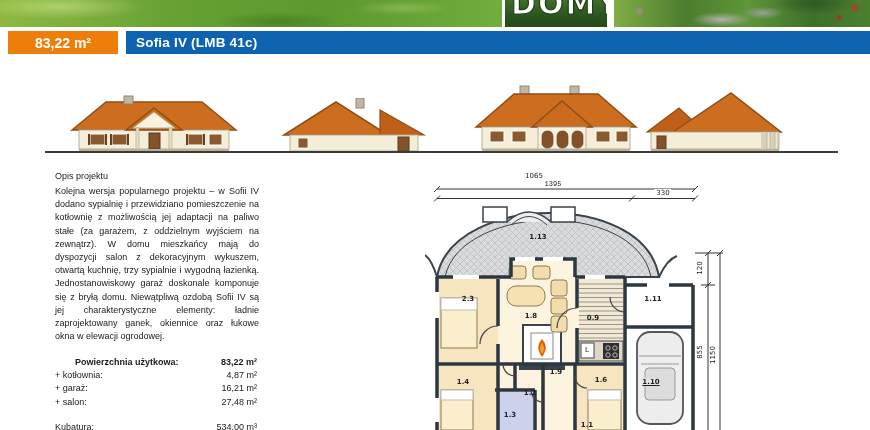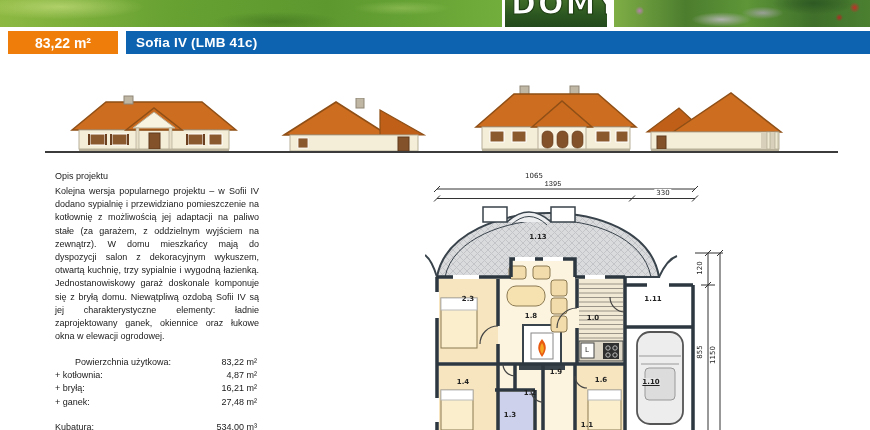--- a/index.html
+++ b/index.html
@@ -40,21 +40,21 @@
 
   
   .elev{position:absolute;}
   #ground-line{left:45px;top:151px;width:793px;height:2px;background:#3b3b3b;}
 
   
   #desc-heading{left:55px;top:171px;width:204px;font-size:9px;font-weight:normal;}
   #desc-body{left:55px;top:185px;width:204px;font-size:9px;line-height:13.2px;text-align:justify;}
   #area-table{left:55px;top:358px;width:202px;font-size:9px;}
   .arow{display:flex;justify-content:space-between;margin-bottom:3.6px;line-height:9.6px;}
-  .arow.bold{font-weight:normal;padding-left:20px;}
+  .arow.bold{font-weight:bold;padding-left:20px;}
   #kubatura-row{left:55px;top:422px;width:202px;font-size:9px;display:flex;
     justify-content:space-between;line-height:10px;}
 
   
   .room{position:absolute;font-family:"DejaVu Sans",sans-serif;font-size:7px;font-weight:bold;
     color:#222;transform:translate(-50%,-50%);white-space:nowrap;}
   .dim{position:absolute;font-family:"DejaVu Sans",sans-serif;font-size:7px;color:#222;
     background:#fff;padding:0 2px;transform:translate(-50%,-50%);white-space:nowrap;}
   .dim.vert{transform:translate(-50%,-50%) rotate(-90deg);}
 </style>
@@ -150,25 +150,25 @@
   <div id="area-table" class="abs">
     <div class="arow bold">
       <span>Powierzchnia użytkowa:</span>
       <span>83,22 m²</span>
     </div>
     <div class="arow">
       <span>+ kotłownia:</span>
       <span>4,87 m²</span>
     </div>
     <div class="arow">
-      <span>+ bryłą:</span>
+      <span>+ garaż:</span>
       <span>16,21 m²</span>
     </div>
     <div class="arow">
-      <span>+ ganek:</span>
+      <span>+ salon:</span>
       <span>27,48 m²</span>
     </div>
   </div>
   <div id="kubatura-row" class="abs">
     <span>Kubatura:</span>
     <span>534,00 m³</span>
   </div>
 
   <svg class="abs" style="left:425px;top:180px;" width="300" height="250" viewBox="0 0 300 250">
     <defs>
@@ -269,21 +269,21 @@
   <span class="dim" style="left:553px;top:184px;font-family:Liberation Mono, monospace;">1395</span>
   <span class="dim" style="left:534px;top:176px;">1065</span>
   <span class="dim" style="left:663px;top:193px;">330</span>
   <span class="dim vert" style="left:700px;top:268px;">120</span>
   <span class="dim vert" style="left:700px;top:352px;">855</span>
   <span class="dim vert" style="left:713px;top:355px;">1150</span>
 
   <span class="room" style="left:538px;top:237px;">1.13</span>
   <span class="room" style="left:468px;top:299px;">2.3</span>
   <span class="room" style="left:531px;top:316px;">1.8</span>
-  <span class="room" style="left:593px;top:318px;">1.0</span>
+  <span class="room" style="left:593px;top:318px;">0.9</span>
   <span class="room" style="left:653px;top:299px;">1.11</span>
   <span class="room" style="left:463px;top:382px;">1.4</span>
   <span class="room" style="left:530px;top:393px;">1.2</span>
   <span class="room" style="left:510px;top:415px;">1.3</span>
   <span class="room" style="left:556px;top:372px;">1.9</span>
   <span class="room" style="left:601px;top:380px;">1.6</span>
   <span class="room" style="left:651px;top:382px;background:#e5e5e5;padding:0 1px;text-decoration:underline;">1.10</span>
   <span class="room" style="left:587px;top:425px;">1.1</span>
   <span class="room" style="left:587px;top:350px;font-weight:normal;">L</span>
 

